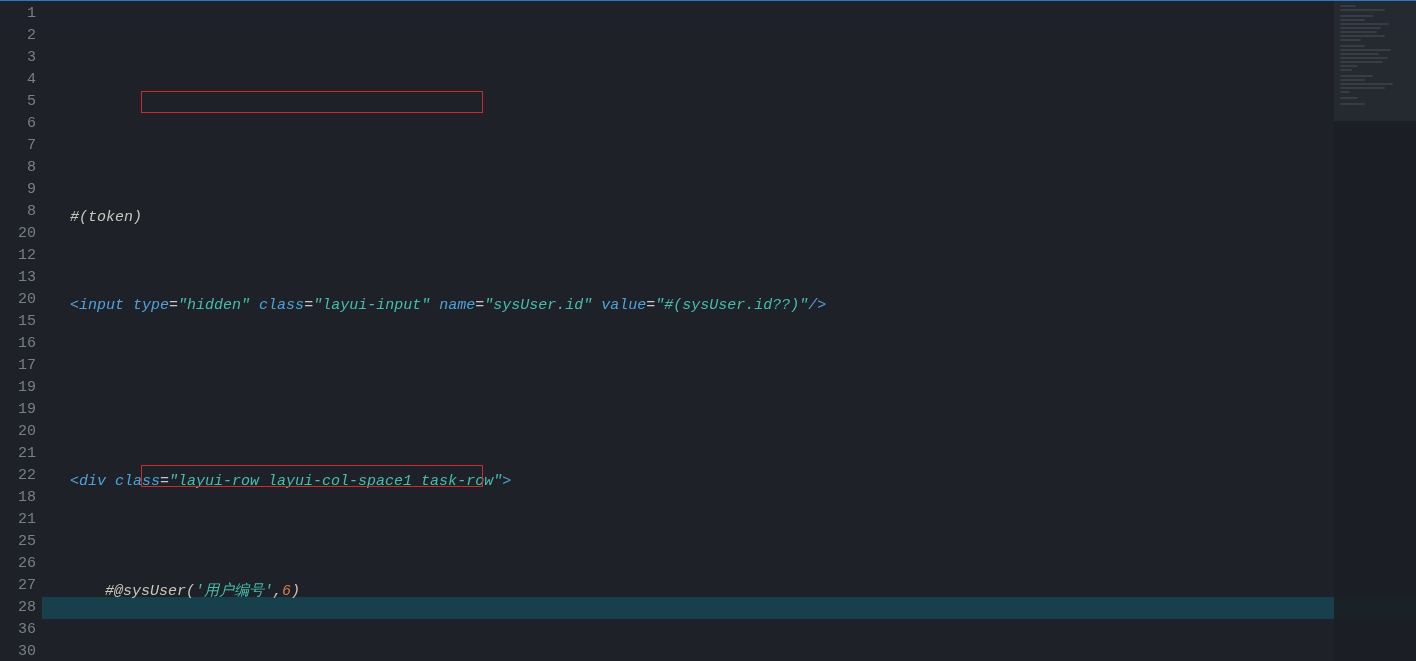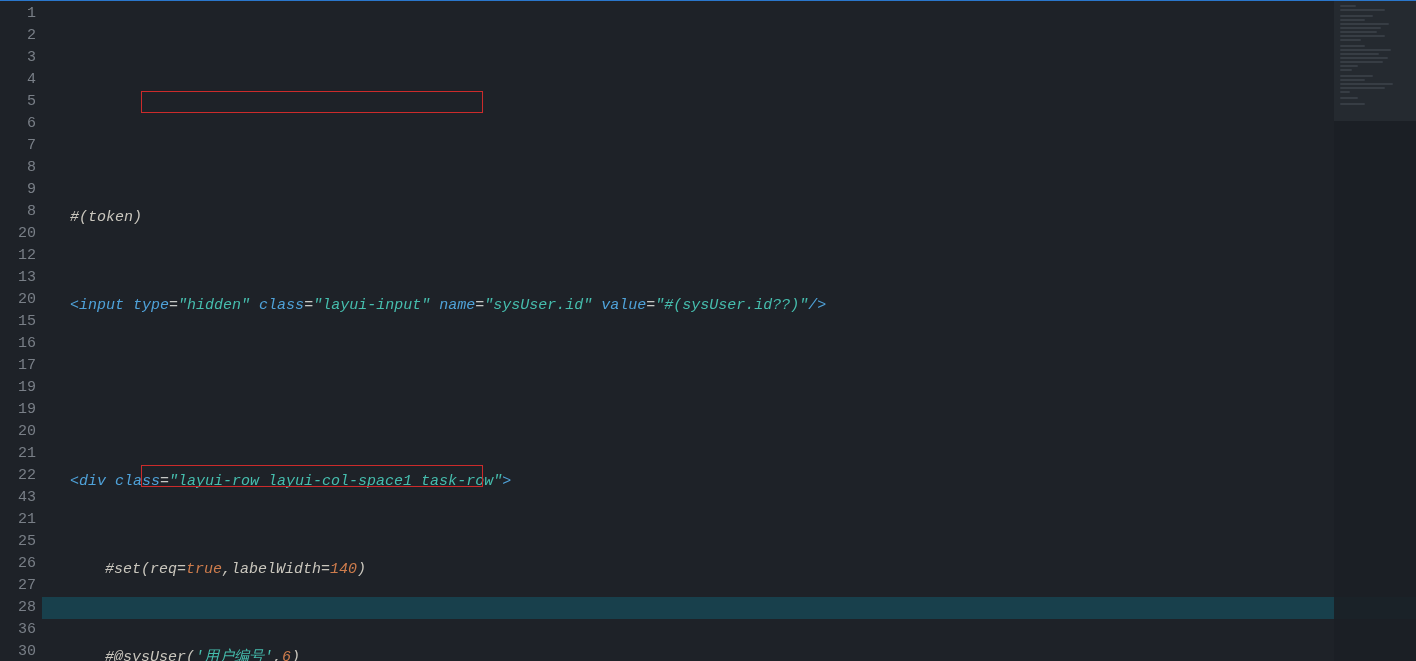--- a/index.html
+++ b/index.html
@@ -107,21 +107,21 @@
     <div>13</div>
     <div>20</div>
     <div>15</div>
     <div>16</div>
     <div>17</div>
     <div>19</div>
     <div>19</div>
     <div>20</div>
     <div>21</div>
     <div>22</div>
-    <div>43</div>
+    <div>18</div>
     <div>21</div>
     <div>25</div>
     <div>26</div>
     <div>27</div>
     <div>28</div>
     <div>36</div>
     <div>30</div>
   </div>
 
   <div class="code">
@@ -133,21 +133,20 @@
 
     
     <div class="line"><span class="t-dir">#(token)</span></div>
     
     <div class="line"><span class="t-tag">&lt;</span><span class="t-tag">input</span><span> </span><span class="t-attr">type</span><span class="t-eq">=</span><span class="t-str">"hidden"</span><span> </span><span class="t-attr">class</span><span class="t-eq">=</span><span class="t-str">"layui-input"</span><span> </span><span class="t-attr">name</span><span class="t-eq">=</span><span class="t-str">"sysUser.id"</span><span> </span><span class="t-attr">value</span><span class="t-eq">=</span><span class="t-str">"#(sysUser.id??)"</span><span class="t-tag">/&gt;</span></div>
     
     <div class="line"></div>
     
     <div class="line"><span class="t-tag">&lt;</span><span class="t-tag">div</span><span> </span><span class="t-attr">class</span><span class="t-eq">=</span><span class="t-str">"layui-row layui-col-space1 task-row"</span><span class="t-tag">&gt;</span></div>
     
-    <div class="line ind1"><span class="t-dir">#set(req=</span><span class="t-kw">true</span><span class="t-dir">,labelWidth=</span><span class="t-num">140</span><span class="t-dir">)</span></div>
     
     <div class="line ind1"><span class="t-dir">#@sysUser(</span><span class="t-str">'用户编号'</span><span class="t-dir">,</span><span class="t-num">6</span><span class="t-dir">)</span></div>
     
     
     
     
     
     
     
     

